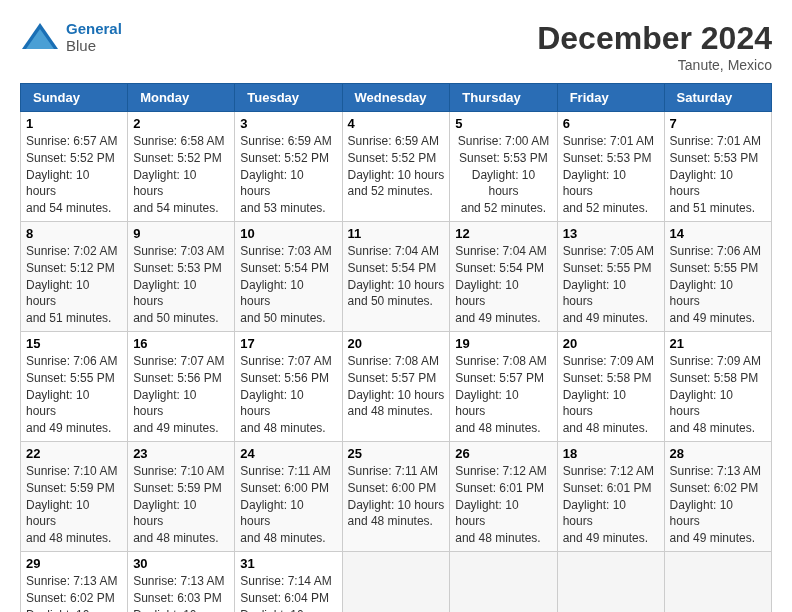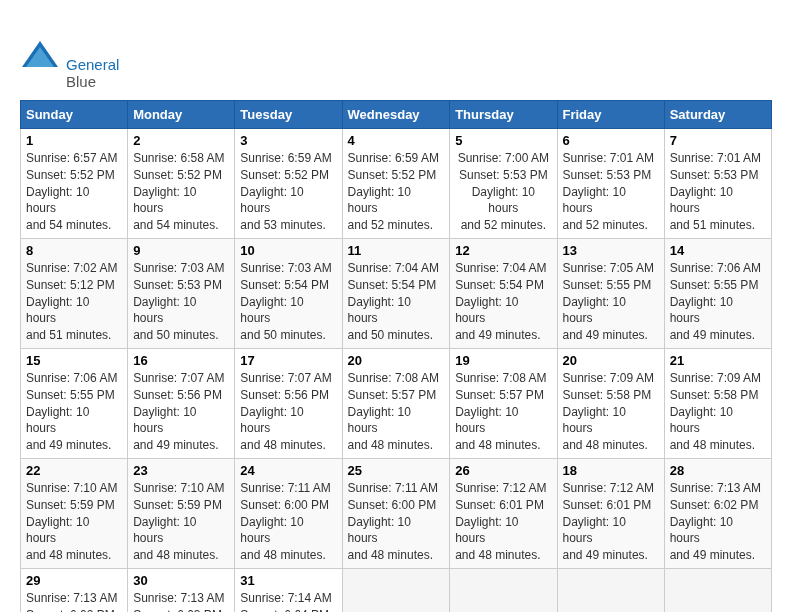--- a/index.html
+++ b/index.html
@@ -39,21 +39,21 @@
     }
     table {
       width: 100%;
       border-collapse: collapse;
       font-size: 11px;
     }
     th {
       background-color: #2a6db5;
       color: white;
       text-align: left;
-      padding: 6px 5px;
+      padding: 6px 12px;
       font-size: 13px;
       font-weight: bold;
       border: 1px solid #1a5a9a;
     }
     td {
       border: 1px solid #ccc;
       vertical-align: top;
       padding: 4px 5px;
       width: 108px;
       height: 80px;
@@ -80,23 +80,27 @@
 </head>
 <body>
 
 <div class="header">
   <div class="logo">
     <svg class="logo-icon" viewBox="0 0 40 32" xmlns="http://www.w3.org/2000/svg">
       <polygon points="20,2 38,28 2,28" fill="#1a6fb5"></polygon>
       <polygon points="20,8 34,28 6,28" fill="#4a9fd5"></polygon>
     </svg>
     <div>
-      <div style="font-size:15px;font-weight:normal;color:#1a6fb5;margin-top:36px;">General</div>
+      <div style="font-size:15px;font-weight:bold;color:#1a6fb5;">General</div>
       <div style="font-size:15px;font-weight:normal;color:#555;">Blue</div>
     </div>
+  </div>
+  <div class="title-block">
+    <div class="month-title">December 2024</div>
+    <div class="location">Tanute, Mexico</div>
   </div>
 </div>
 
 <table>
   <thead>
     <tr>
       <th>Sunday</th>
       <th>Monday</th>
       <th>Tuesday</th>
       <th>Wednesday</th>

